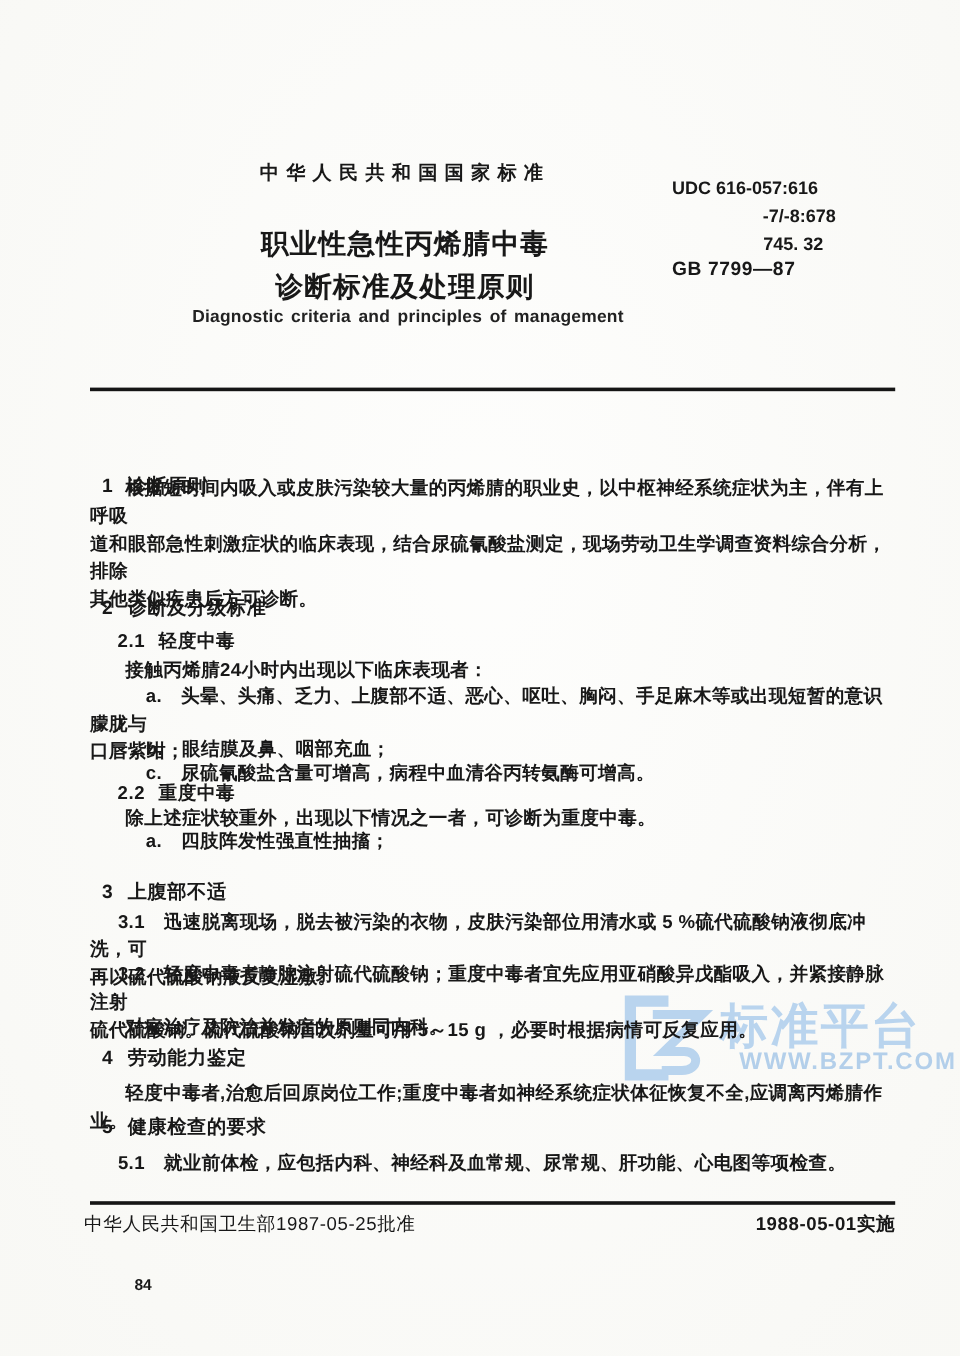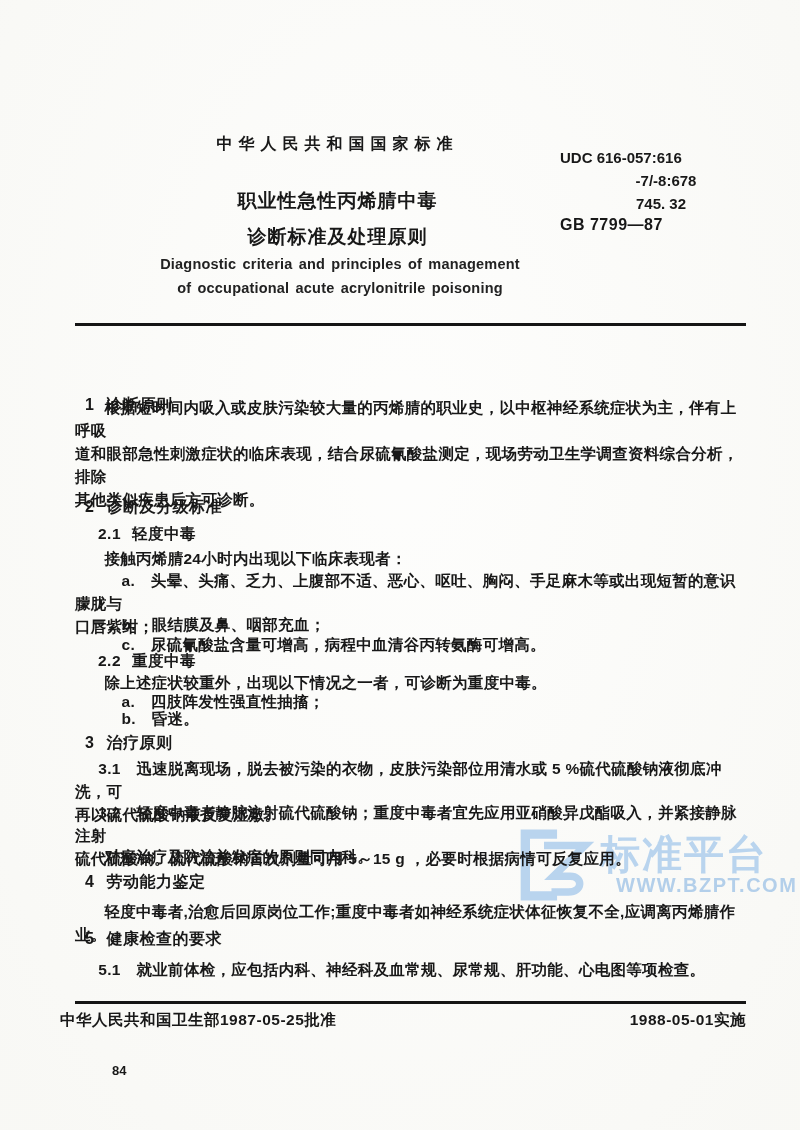--- a/index.html
+++ b/index.html
@@ -30,21 +30,21 @@
   }
   .udc .l1{text-align:left;}
   .udc .l2{text-align:center;padding-left:26px;}
   .udc .l3{text-align:center;padding-left:16px;}
   .gb{
     top:216px;left:560px;width:186px;
     font-size:16px;font-weight:700;letter-spacing:0.5px;
   }
   .title-zh{
     left:0;width:675px;text-align:center;
-    font-size:19px;font-weight:700;letter-spacing:1px;
+    font-size:23px;font-weight:700;letter-spacing:1px;
   }
   .title-zh.l1{top:188px;}
   .title-zh.l2{top:224px;}
   .title-en{
     left:0;width:680px;text-align:center;
     font-size:14.5px;font-weight:700;color:#222;word-spacing:2px;letter-spacing:0.2px;
   }
   .title-en.l1{top:256px;}
   .title-en.l2{top:280px;}
 
@@ -57,21 +57,21 @@
   .ind2{text-indent:1.9em;}
   .ind15{text-indent:1.5em;}
   .ind3{text-indent:3em;}
 
   .h-sec{left:85px;font-size:16px;font-weight:700;letter-spacing:0.5px;z-index:2;}
   .h-sec .no{display:inline-block;margin-right:12px;}
   .h-sub{left:98px;font-size:15.5px;font-weight:700;letter-spacing:0.5px;z-index:2;}
   .h-sub .no{display:inline-block;margin-right:11px;}
 
   
-  .approval{top:1010px;left:60px;font-size:15.5px;font-weight:700;letter-spacing:0.5px;z-index:2;}
+  .approval{top:1010px;left:70px;font-size:15.5px;font-weight:400;letter-spacing:0.5px;z-index:2;}
   .implement{top:1010px;left:446px;width:300px;text-align:right;font-size:15.5px;font-weight:700;letter-spacing:0.5px;z-index:2;}
   .pageno{top:1063px;left:112px;font-size:13px;font-weight:700;z-index:2;}
   .wm-name{
     top:827px;left:600px;
     font-size:40px;font-weight:700;letter-spacing:2px;
     color:#b9d4ee;z-index:1;
   }
   .wm-url{
     top:874px;left:616px;
     font-size:20px;font-weight:700;letter-spacing:1.5px;
@@ -96,21 +96,20 @@
   <div class="abs udc">
     <div class="l1">UDC 616-057:616</div>
     <div class="l2">-7/-8:678</div>
     <div class="l3">745. 32</div>
   </div>
   <div class="abs gb">GB 7799—87</div>
 
   <div class="abs title-zh l1">职业性急性丙烯腈中毒</div>
   <div class="abs title-zh l2">诊断标准及处理原则</div>
   <div class="abs title-en l1">Diagnostic criteria and principles of management</div>
-  <div class="abs title-en l2">of occupational acute acrylonitrile poisoning</div>
 
   <div class="abs rule head"></div>
 
 
   <div class="abs h-sec" style="top:395px;">
     <span class="no">1</span><span>诊断原则</span>
   </div>
   <div class="abs txt para ind2" style="top:396px;">根据短时间内吸入或皮肤污染较大量的丙烯腈的职业史，以中枢神经系统症状为主，伴有上呼吸
 道和眼部急性刺激症状的临床表现，结合尿硫氰酸盐测定，现场劳动卫生学调查资料综合分析，排除
 其他类似疾患后方可诊断。</div>
@@ -126,24 +125,23 @@
   <div class="abs txt para ind3" style="top:569px;">a.　头晕、头痛、乏力、上腹部不适、恶心、呕吐、胸闷、手足麻木等或出现短暂的意识朦胧与
 口唇紫绀；</div>
   <div class="abs txt para ind3" style="top:613px;">b.　眼结膜及鼻、咽部充血；</div>
   <div class="abs txt para ind3" style="top:633px;">c.　尿硫氰酸盐含量可增高，病程中血清谷丙转氨酶可增高。</div>
 
   <div class="abs h-sub" style="top:651px;">
     <span class="no">2.2</span><span>重度中毒</span>
   </div>
   <div class="abs txt para ind2" style="top:671px;">除上述症状较重外，出现以下情况之一者，可诊断为重度中毒。</div>
   <div class="abs txt para ind3" style="top:690px;">a.　四肢阵发性强直性抽搐；</div>
-  <div class="abs txt para ind3" style="top:707px;">b.　昏迷。</div>
 
   <div class="abs h-sec" style="top:733px;">
-    <span class="no">3</span><span>治疗原则</span>
+    <span class="no">3</span><span>上腹部不适</span>
   </div>
   <div class="abs txt para ind15" style="top:757px;">3.1　迅速脱离现场，脱去被污染的衣物，皮肤污染部位用清水或 5 %硫代硫酸钠液彻底冲洗，可
 再以硫代硫酸钠液反复湿敷。</div>
   <div class="abs txt para ind15" style="top:801px;">3.2　轻度中毒者静脉注射硫代硫酸钠；重度中毒者宜先应用亚硝酸异戊酯吸入，并紧接静脉注射
 硫代硫酸钠。硫代硫酸钠首次剂量可用 5～15 g ，必要时根据病情可反复应用。</div>
   <div class="abs txt para ind2" style="top:845px;">对症治疗及防治并发症的原则同内科。</div>
 
   <div class="abs h-sec" style="top:872px;">
     <span class="no">4</span><span>劳动能力鉴定</span>
   </div>

